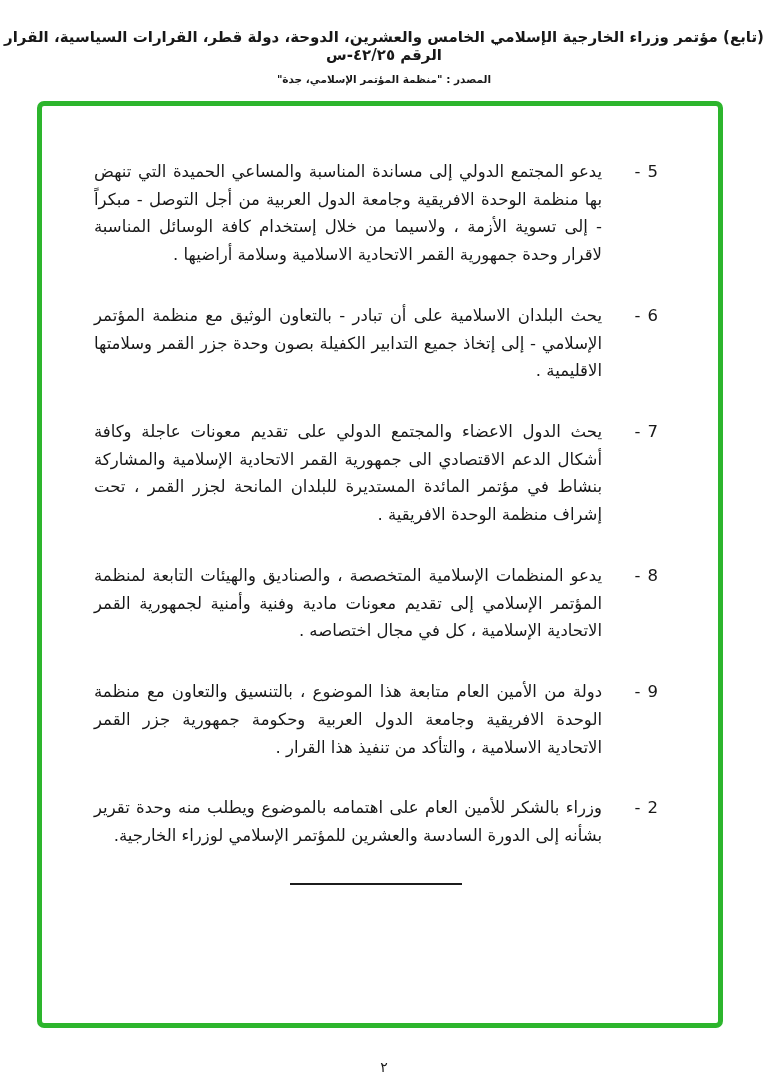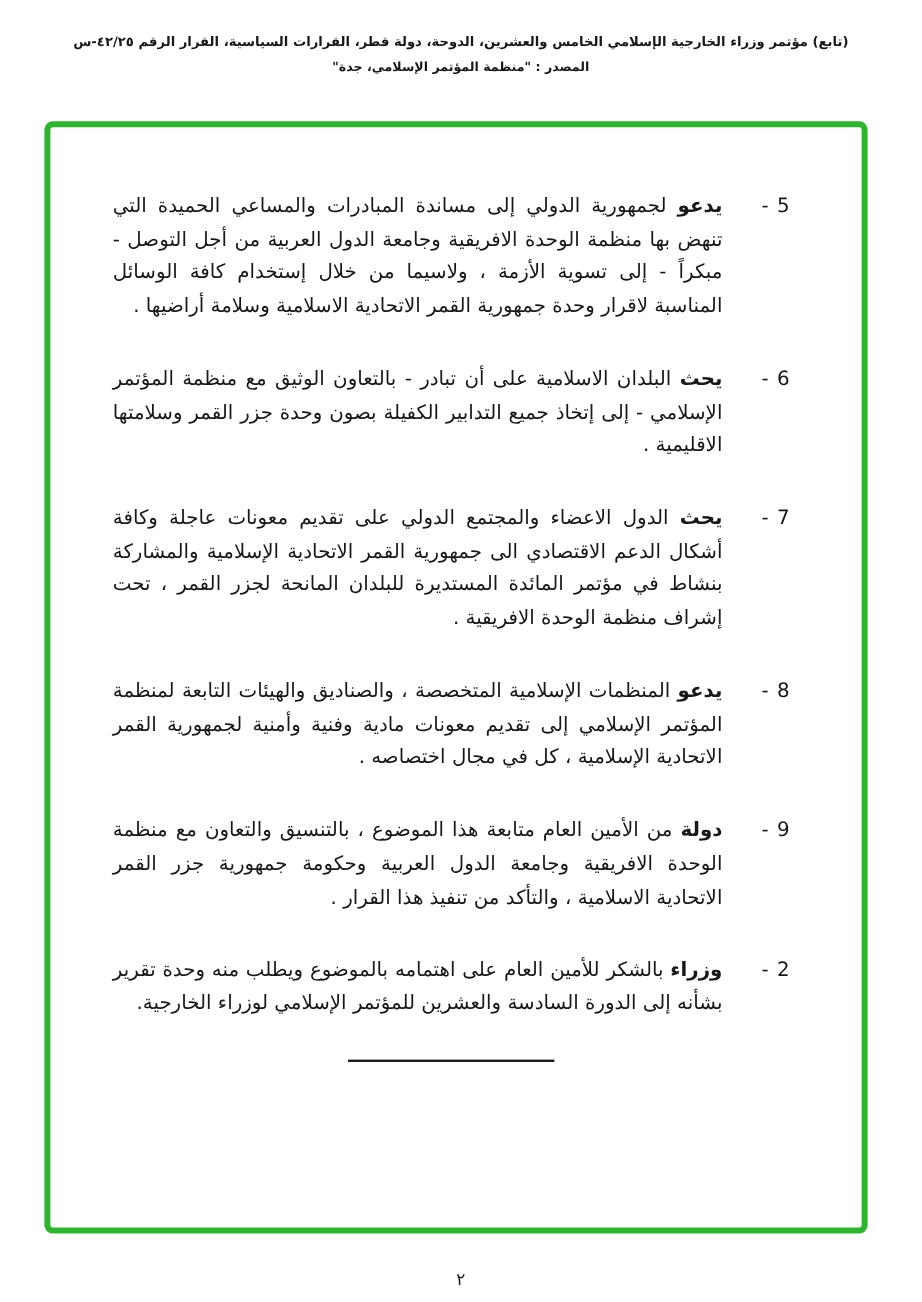--- a/index.html
+++ b/index.html
@@ -11,21 +11,21 @@
     font-family: "DejaVu Sans", sans-serif;
     color: #181818;
     overflow: hidden;
   }
   .page-header {
     direction: rtl;
     text-align: center;
     padding-top: 28px;
     font-weight: bold;
   }
-  .header-line1 { font-size: 11px; letter-spacing: 0.2px; }
+  .header-line1 { font-size: 15px; letter-spacing: 0.2px; }
   .header-line2 { font-size: 10.5px; margin-top: 9px; }
 
   .frame {
     position: absolute;
     left: 37px;
     top: 101px;
     width: 686px;
     height: 927px;
     border: 5px solid #2db52d;
     border-radius: 7px;
@@ -47,21 +47,21 @@
     display: flex;
     gap: 7px;
     align-items: flex-start;
     white-space: nowrap;
   }
   .item-body {
     flex: 1;
     text-align: justify;
     margin: 0;
   }
-  .item-body b { font-weight: bold; }
+  .item-body b { font-weight: normal; }
 
   .divider {
     width: 172px;
     border: 0;
     border-top: 2px solid #1c1c1c;
     margin: 12px auto 0 auto;
   }
 
   .page-footer {
     position: absolute;
@@ -82,21 +82,21 @@
 </header>
 
 <div class="frame">
   <div class="content">
 
     <div class="item">
       <div class="item-num">
         <span>5</span>
         <span>-</span>
       </div>
-      <p class="item-body"><b>يدعو</b> <span>لجمهورية الدولي إلى مساندة المبادرات والمساعي الحميدة التي تنهض بها منظمة الوحدة الافريقية وجامعة الدول العربية من أجل التوصل - مبكراً - إلى تسوية الأزمة ، ولاسيما من خلال إستخدام كافة الوسائل المناسبة لاقرار وحدة جمهورية القمر الاتحادية الاسلامية وسلامة أراضيها .</span></p>
+      <p class="item-body"><b>يدعو</b> <span>المجتمع الدولي إلى مساندة المناسبة والمساعي الحميدة التي تنهض بها منظمة الوحدة الافريقية وجامعة الدول العربية من أجل التوصل - مبكراً - إلى تسوية الأزمة ، ولاسيما من خلال إستخدام كافة الوسائل المناسبة لاقرار وحدة جمهورية القمر الاتحادية الاسلامية وسلامة أراضيها .</span></p>
     </div>
 
     <div class="item">
       <div class="item-num">
         <span>6</span>
         <span>-</span>
       </div>
       <p class="item-body"><b>يحث</b> <span>البلدان الاسلامية على أن تبادر - بالتعاون الوثيق مع منظمة المؤتمر الإسلامي - إلى إتخاذ جميع التدابير الكفيلة بصون وحدة جزر القمر وسلامتها الاقليمية .</span></p>
     </div>
 

